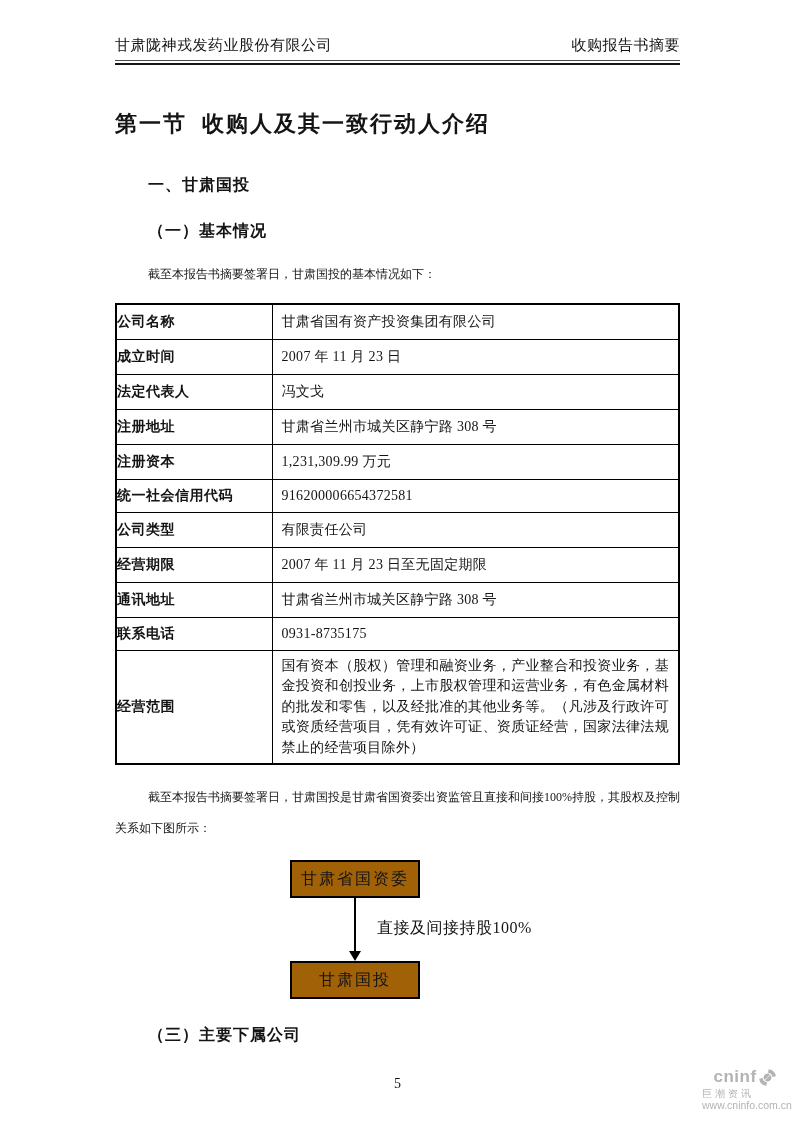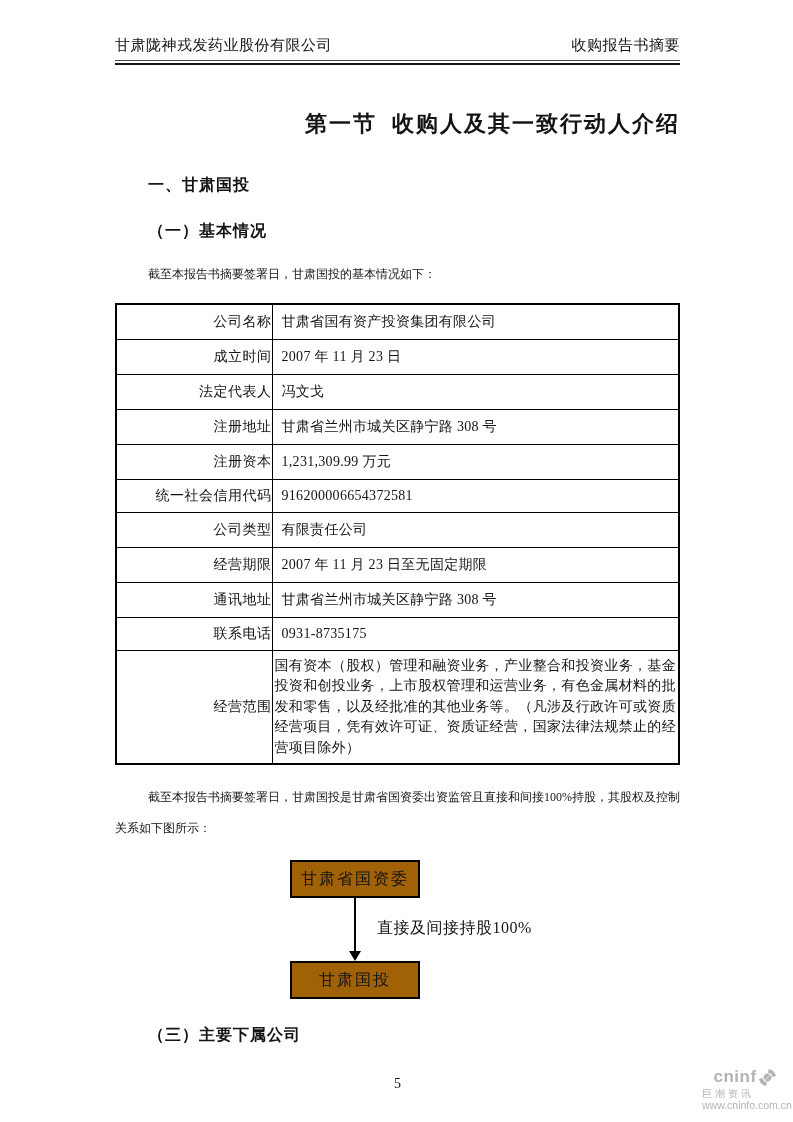--- a/index.html
+++ b/index.html
@@ -20,41 +20,41 @@
     display:flex; justify-content:space-between; align-items:flex-end;
     padding-top:36px;
     font-size:15px; letter-spacing:0.5px;
   }
   .rule-thin  { height:1px; background:#4a4a4a; margin-top:5px; }
   .rule-thick { height:2px; background:#161616; margin-top:2px; }
 
   
   .chapter-title {
     margin-top:44px;
-    text-align:right;
+    text-align:left;
     font-size:22px; font-weight:bold;
     letter-spacing:2px;
     white-space:pre;
   }
   .h2 { margin:36px 0 0 33px; font-size:16px; font-weight:bold; letter-spacing:1px; }
   .h3 { margin:25px 0 0 33px; font-size:16px; font-weight:bold; letter-spacing:1px; }
   .para { margin-top:17px; font-size:12px; line-height:31px; text-indent:33px; text-align:justify; }
 
   
   table.info {
     margin-top:13px;
     width:565px;
     border-collapse:collapse;
     border:2px solid #000;
     table-layout:fixed;
   }
   table.info td { border:1px solid #000; font-size:14px; vertical-align:middle; }
-  td.lbl { width:156px; text-align:right; font-weight:normal; height:27.5px; letter-spacing:0.5px; }
+  td.lbl { width:156px; text-align:left; font-weight:bold; height:27.5px; letter-spacing:0.5px; }
   td.val { padding:8px 9px; letter-spacing:0.3px; }
-  tr.tall td.val { line-height:20.4px; text-align:justify; padding:5px 2px; }
+  tr.tall td.val { line-height:20.4px; text-align:justify; padding:5px 9px; }
 
   
   .diagram { position:relative; height:140px; margin-top:16px; }
   .d-box {
     position:absolute; left:175px;
     width:130px; height:38px;
     border:2px solid #000;
     display:flex; align-items:center; justify-content:center;
     font-size:16px; letter-spacing:2px;
     background:#a16207;

